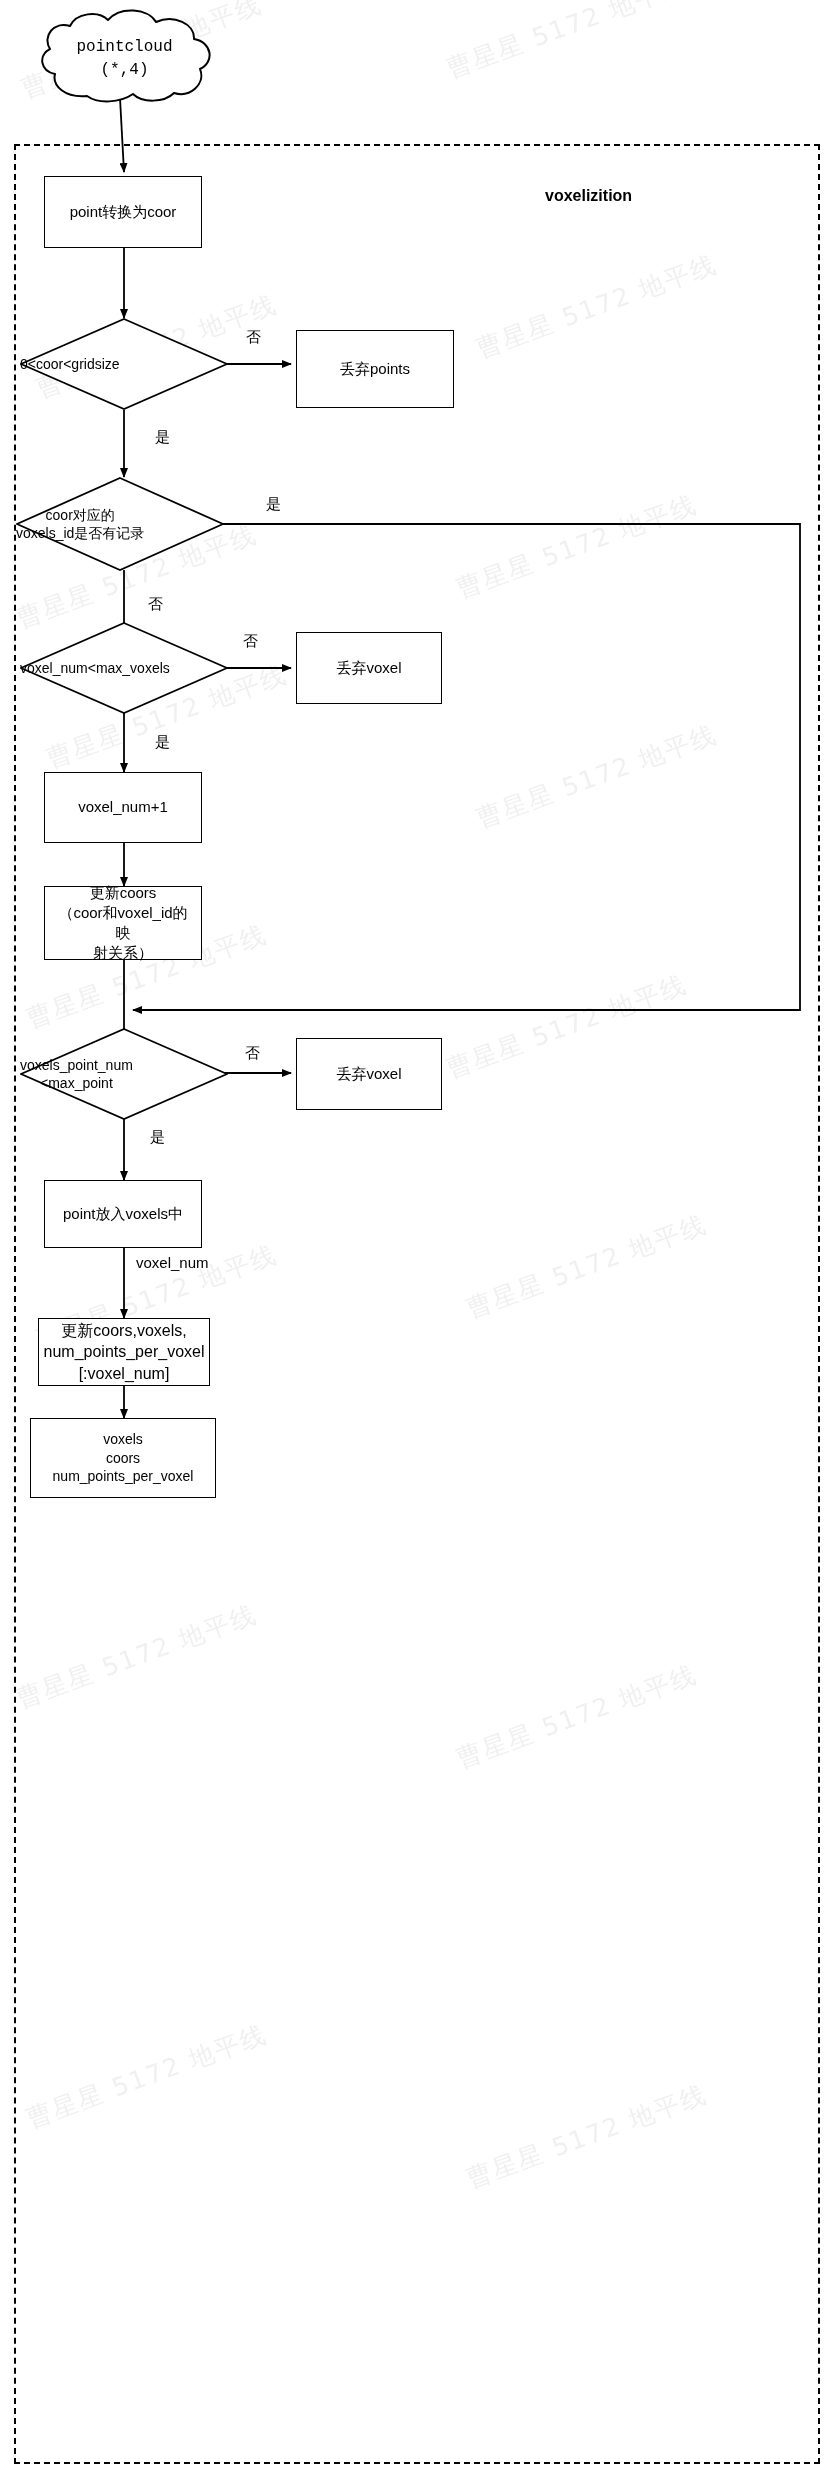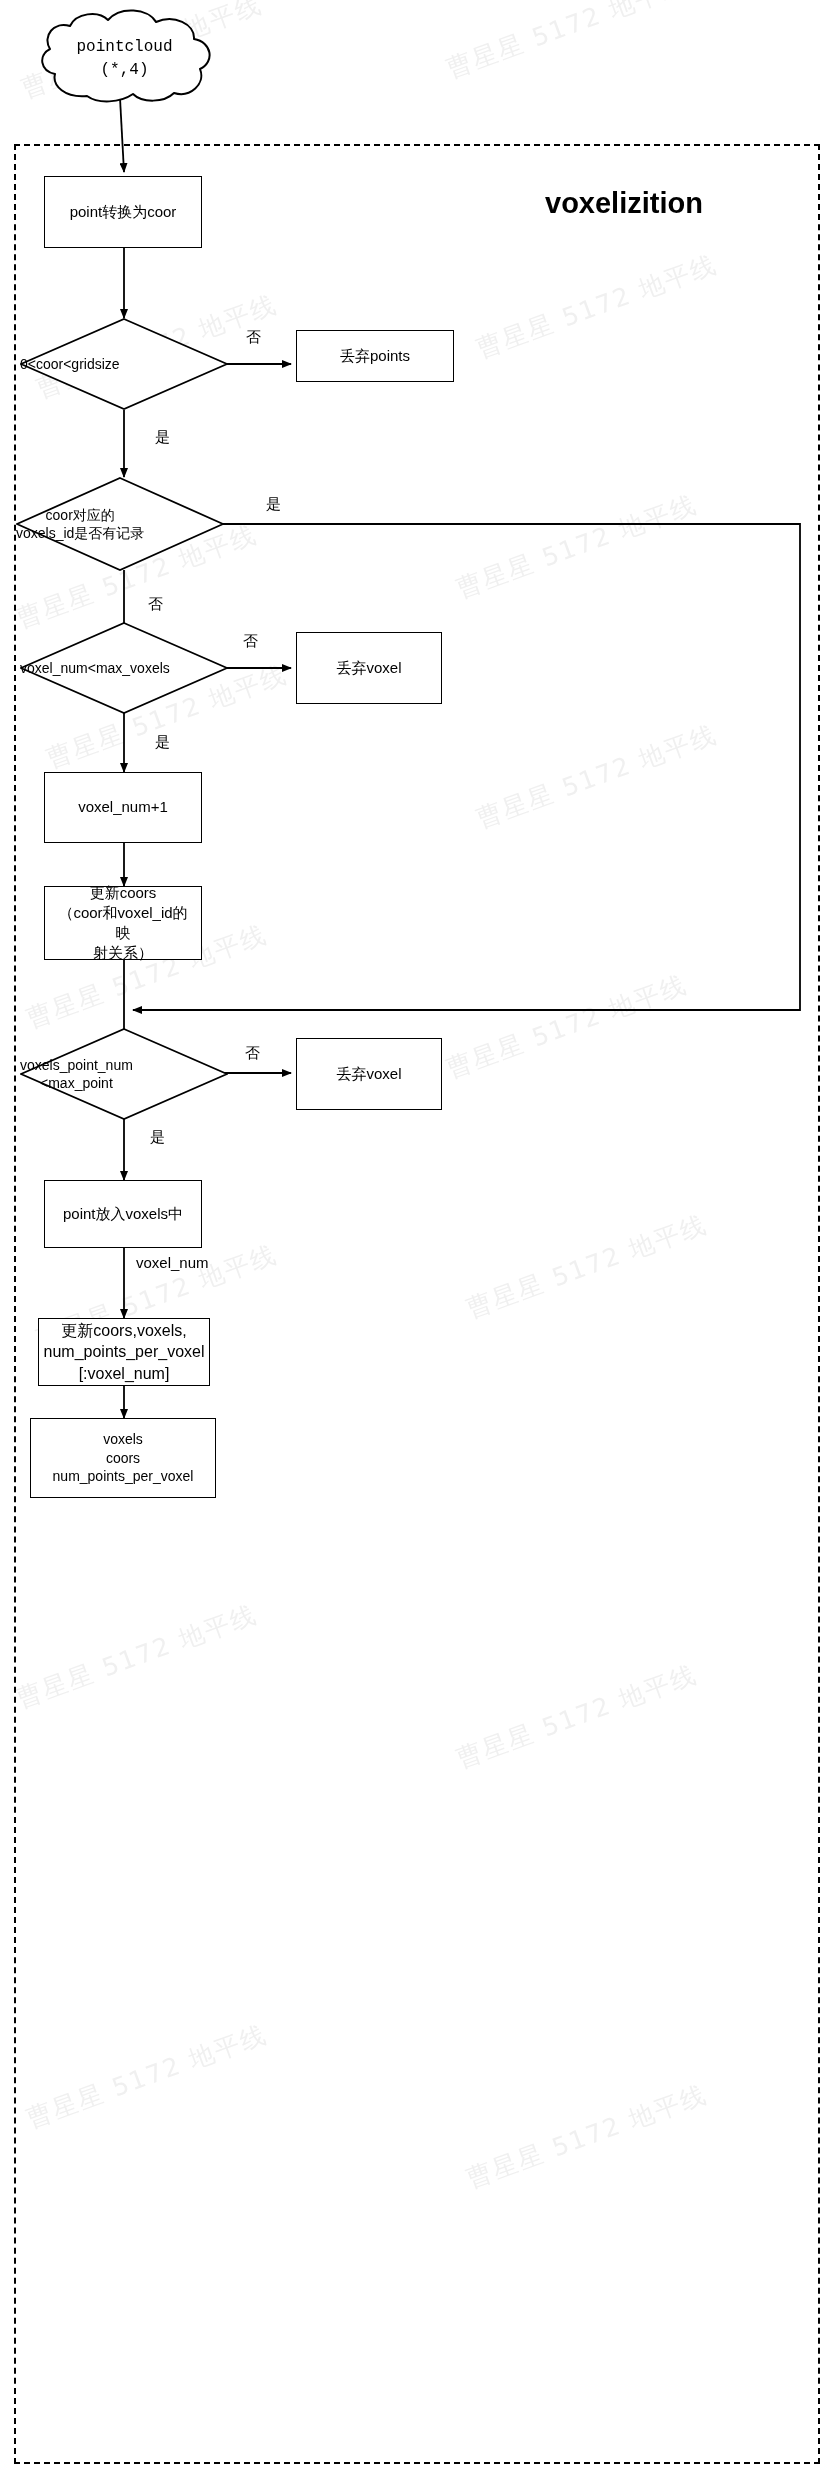--- a/index.html
+++ b/index.html
@@ -29,21 +29,21 @@
   
   .dashed-box{
     position:absolute;
     border:2px dashed #000000;
     box-sizing:border-box;
     background:transparent;
   }
   .group-title{
     position:absolute;
     font-weight:bold;
-    font-size:29px;
+    font-size:16px;
     white-space:nowrap;
   }
   
   .node{
     position:absolute;
     box-sizing:border-box;
     display:flex;
     align-items:center;
     justify-content:center;
     text-align:center;
@@ -184,21 +184,21 @@
     <span class="multi">point转换为coor</span>
   </div>
 
   <div class="diamond-wrap" style="left:20px; top:318px; width:208px; height:92px;">
     <svg class="diamond-shape" viewBox="0 0 208 92" preserveAspectRatio="none">
       <polygon points="104,1 207,46 104,91 1,46" fill="#ffffff" stroke="#000000" stroke-width="1.8" vector-effect="non-scaling-stroke"></polygon>
     </svg>
     <span class="diamond-label">0&lt;coor&lt;gridsize</span>
   </div>
 
-  <div class="node rect" style="left:296px; top:330px; width:158px; height:52px;">
+  <div class="node rect" style="left:296px; top:330px; width:158px; height:78px;">
     <span class="multi">丢弃points</span>
   </div>
 
   <div class="diamond-wrap" style="left:16px; top:477px; width:208px; height:94px;">
     <svg class="diamond-shape" viewBox="0 0 208 94" preserveAspectRatio="none">
       <polygon points="104,1 207,47 104,93 1,47" fill="#ffffff" stroke="#000000" stroke-width="1.8" vector-effect="non-scaling-stroke"></polygon>
     </svg>
     <span class="diamond-label">coor对应的
 voxels_id是否有记录</span>
   </div>

